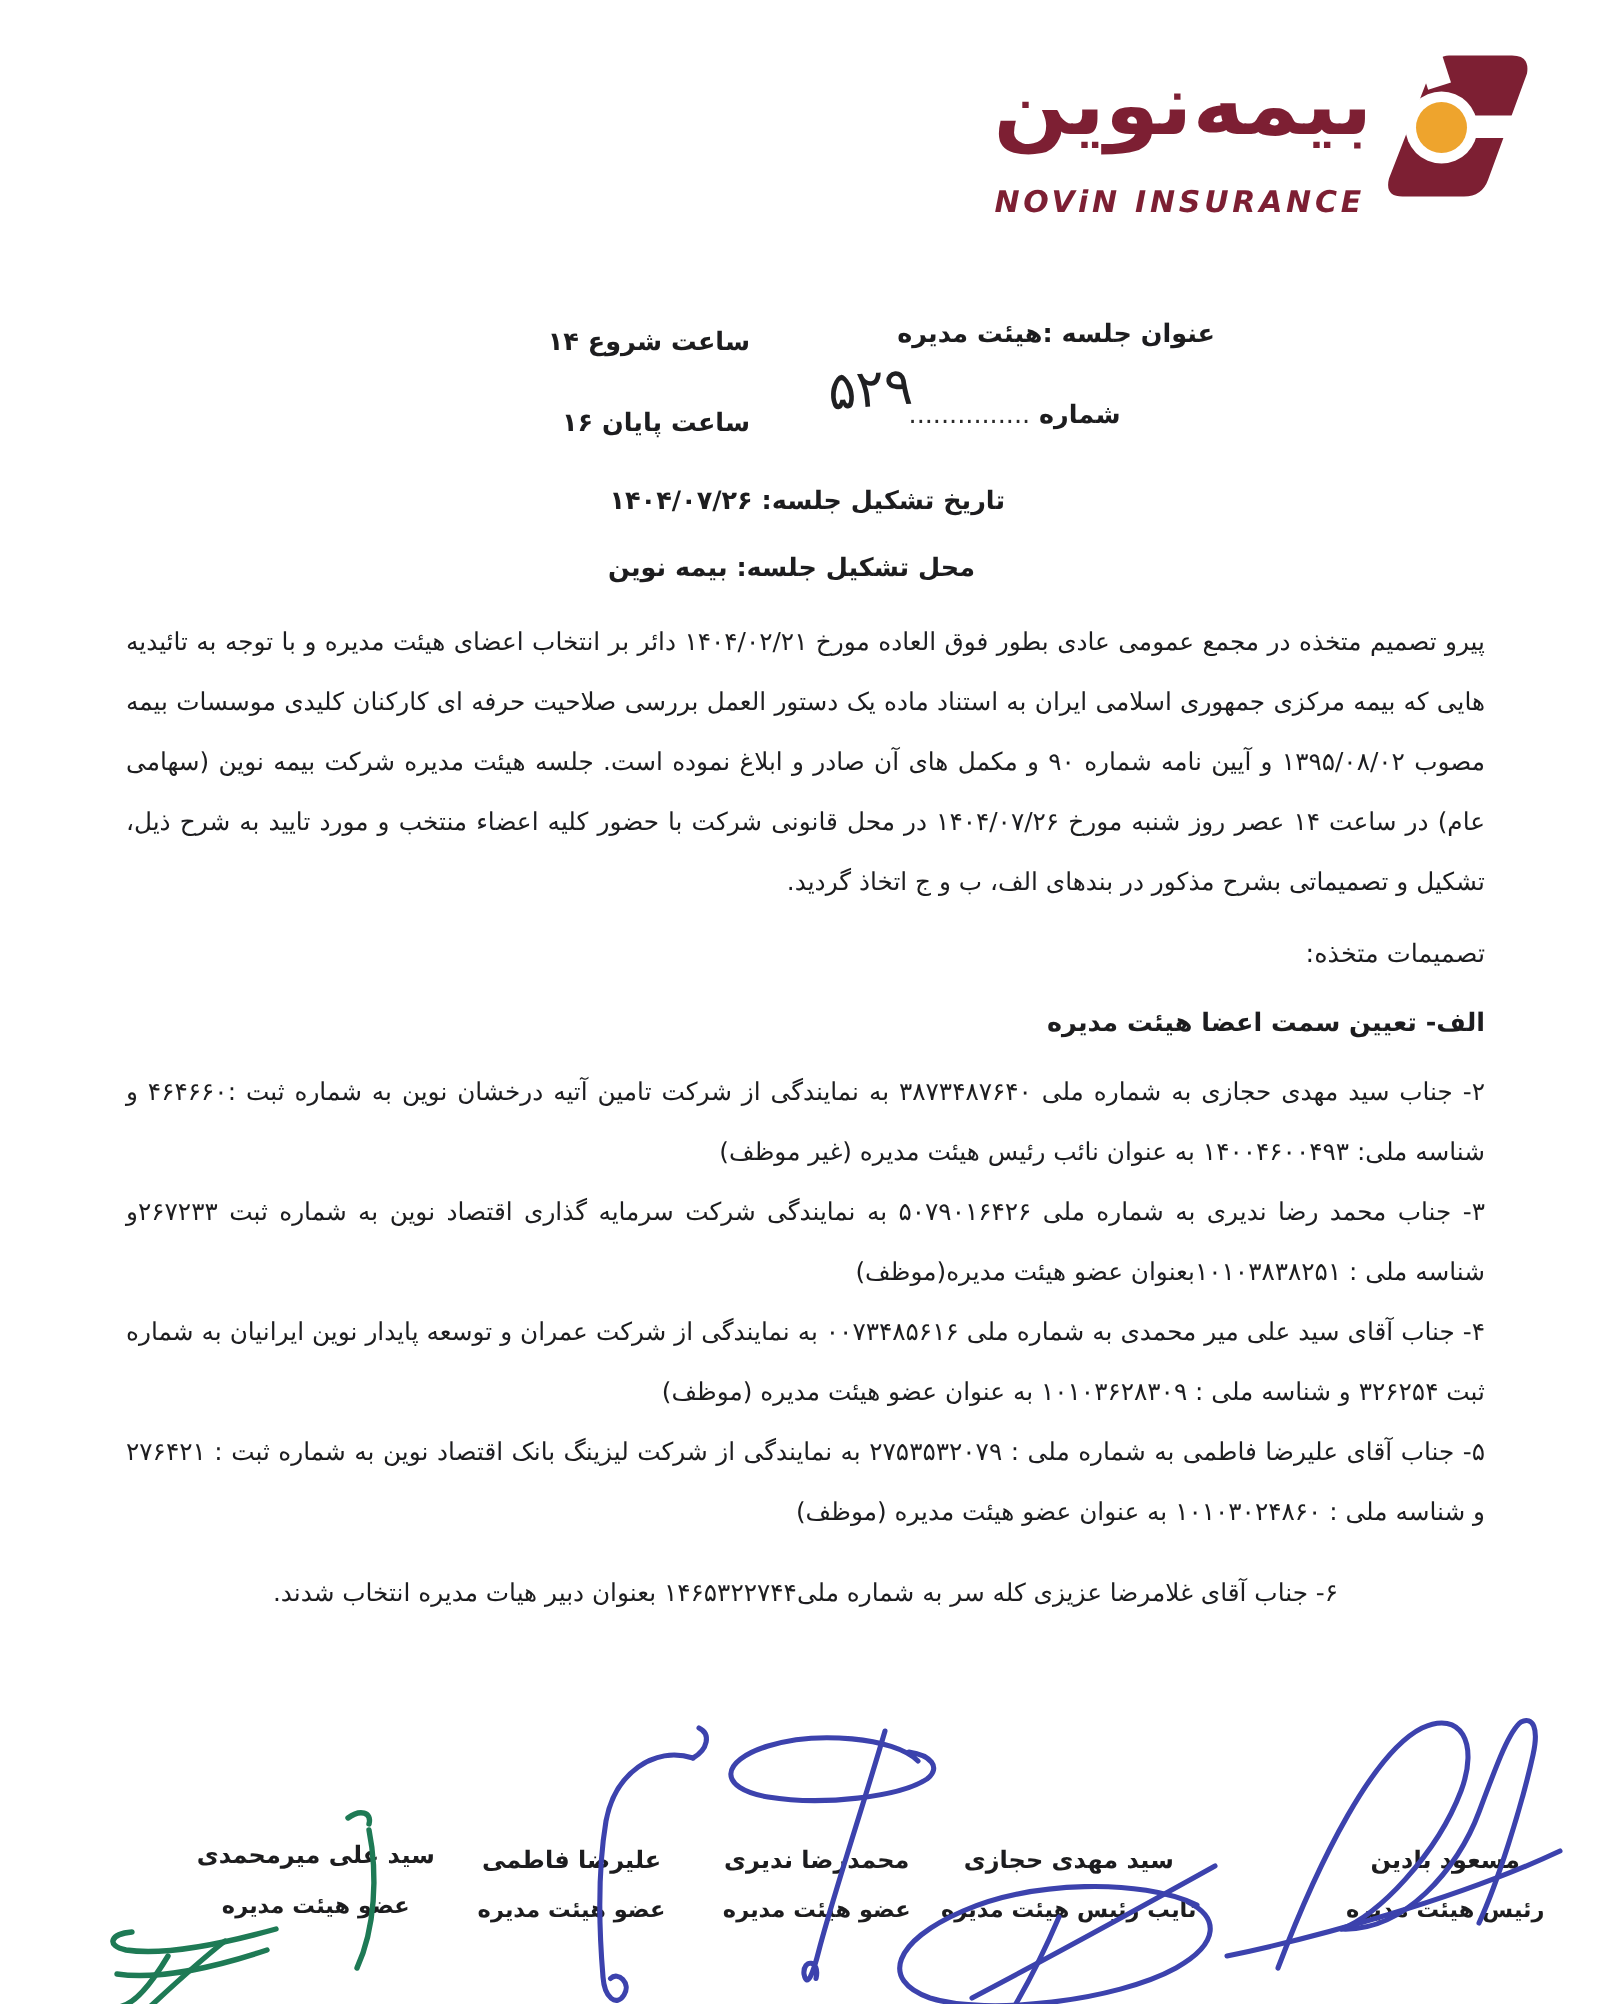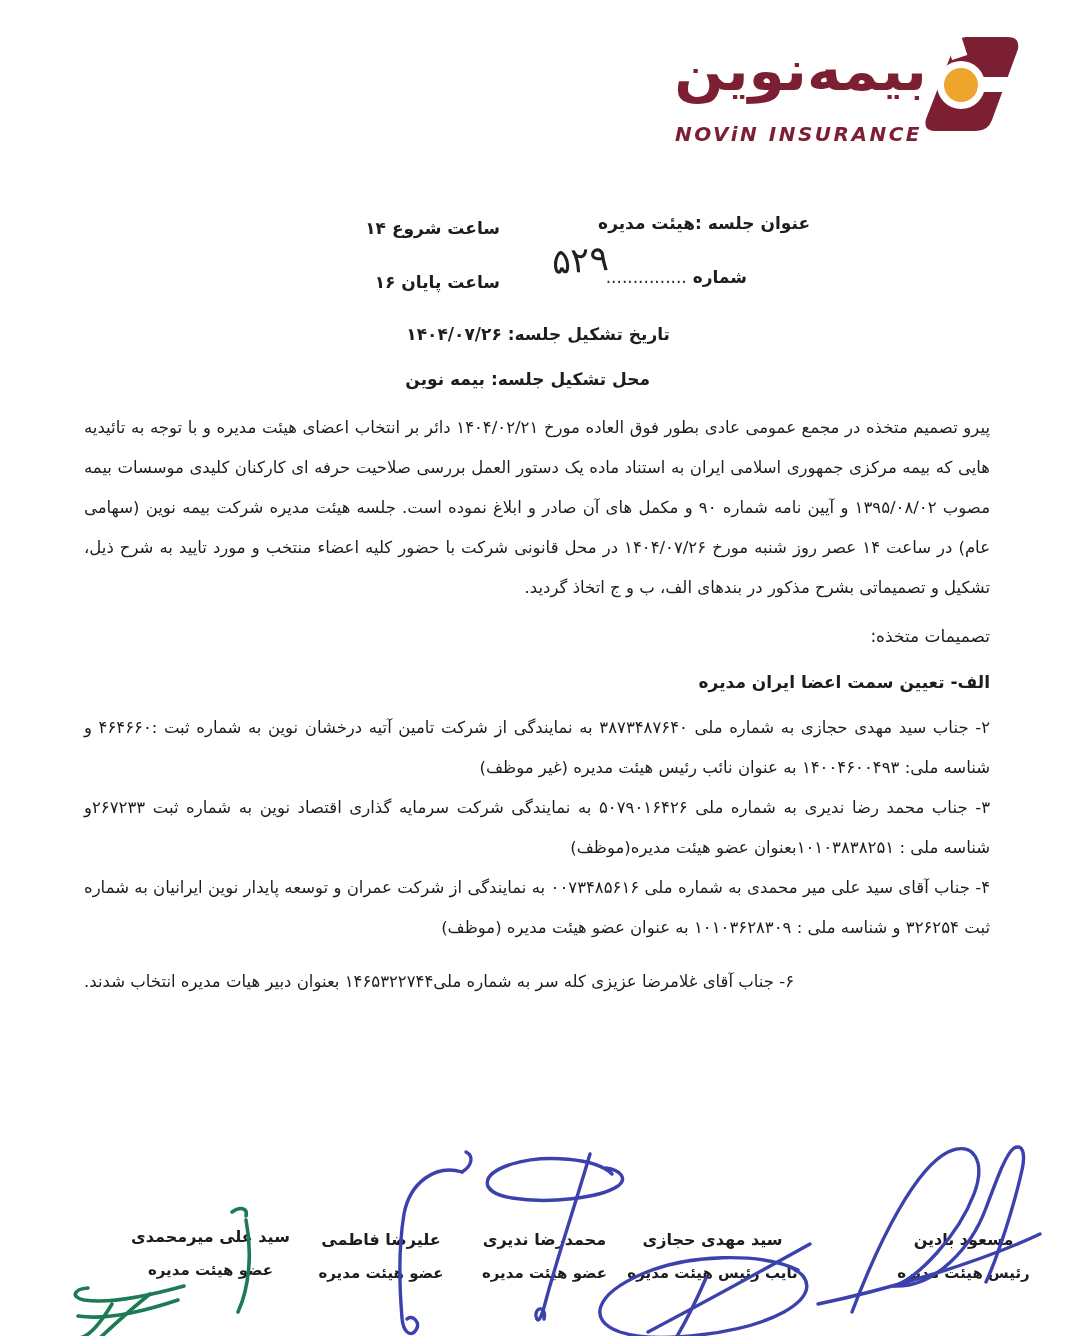--- a/index.html
+++ b/index.html
@@ -9,21 +9,21 @@
     margin:0 auto;
     background:#ffffff;
     overflow:hidden;
     font-family:"DejaVu Sans",sans-serif;
     color:#1d1d1f;
     direction:rtl;
   }
   
   .logo{
     position:absolute;top:34px;right:52px;
-    display:flex;flex-direction:row;align-items:flex-start;
+    display:flex;flex-direction:row;align-items:flex-start;gap:12px;
     direction:ltr;
     color:var(--color-brand-maroon,#7d1f33);
   }
   .wordmark{text-align:right;padding-top:6px;}
   .wordmark .fa{
     font-size:56px;font-weight:bold;line-height:1.1;
     letter-spacing:-1px;
     transform:scaleX(1.04);
   }
   .wordmark .en{
@@ -48,21 +48,21 @@
     z-index:3;white-space:nowrap;
   }
   
   .textcol{position:absolute;top:408px;right:84px;width:906px;}
   .textcol p{margin:0;}
   .intro{font-size:16.5px;line-height:40px;text-align:justify;text-justify:inter-word;}
   .head1{margin-top:18px !important;font-weight:normal;font-size:17px;}
   .head2{margin-top:26px !important;font-weight:bold;font-size:17px;}
   .items{margin-top:16px;}
   .item{font-size:16.5px;line-height:40px;text-align:justify;text-justify:inter-word;}
-  .item-last{margin-top:14px !important;text-align:left;}
+  .item-last{margin-top:14px !important;text-align:center;}
   
   .sig{position:absolute;text-align:center;font-weight:bold;z-index:2;}
   .sname{font-size:16px;margin-bottom:15px;white-space:nowrap;}
   .srole{font-size:15px;white-space:nowrap;}
   .c1{top:1230px;left:861px;width:205px;}
   .c2{top:1230px;left:610px;width:205px;}
   .c3{top:1230px;left:462px;width:165px;}
   .c4{top:1230px;left:306px;width:150px;}
   .c5{top:1227px;left:118px;width:185px;}
   
@@ -101,25 +101,26 @@
   <div class="hrow h-number"><span>شماره </span><span class="dots">...............</span></div>
   <div class="hand">۵۲۹</div>
 
   <div class="hrow h-end">ساعت پایان ۱۶</div>
   <div class="hrow h-date">تاریخ تشکیل جلسه: ۱۴۰۴/۰۷/۲۶</div>
   <div class="hrow h-loc">محل تشکیل جلسه: بیمه نوین</div>
 
   <main class="textcol">
     <p class="intro">پیرو تصمیم متخذه در مجمع عمومی عادی بطور فوق العاده مورخ ۱۴۰۴/۰۲/۲۱ دائر بر انتخاب اعضای هیئت مدیره و با توجه به تائیدیه هایی که بیمه مرکزی جمهوری اسلامی ایران به استناد ماده یک دستور العمل بررسی صلاحیت حرفه ای کارکنان کلیدی موسسات بیمه مصوب ۱۳۹۵/۰۸/۰۲ و آیین نامه شماره ۹۰ و مکمل های آن صادر و ابلاغ نموده است. جلسه هیئت مدیره شرکت بیمه نوین (سهامی عام) در ساعت ۱۴ عصر روز شنبه مورخ ۱۴۰۴/۰۷/۲۶ در محل قانونی شرکت با حضور کلیه اعضاء منتخب و مورد تایید به شرح ذیل، تشکیل و تصمیماتی بشرح مذکور در بندهای الف، ب و ج اتخاذ گردید.</p>
     <p class="head1">تصمیمات متخذه:</p>
-    <p class="head2">الف- تعیین سمت اعضا ایران مدیره</p>
+    <p class="head2">الف- تعیین سمت اعضا هیئت مدیره</p>
     <div class="items">
       <p class="item">۲- جناب سید مهدی حجازی به شماره ملی ۳۸۷۳۴۸۷۶۴۰ به نمایندگی از شرکت تامین آتیه درخشان نوین به شماره ثبت :۴۶۴۶۶۰ و شناسه ملی: ۱۴۰۰۴۶۰۰۴۹۳ به عنوان نائب رئیس هیئت مدیره (غیر موظف)</p>
       <p class="item">۳- جناب محمد رضا ندیری به شماره ملی ۵۰۷۹۰۱۶۴۲۶ به نمایندگی شرکت سرمایه گذاری اقتصاد نوین به شماره ثبت ۲۶۷۲۳۳و شناسه ملی : ۱۰۱۰۳۸۳۸۲۵۱بعنوان عضو هیئت مدیره(موظف)</p>
       <p class="item">۴- جناب آقای سید علی میر محمدی به شماره ملی ۰۰۷۳۴۸۵۶۱۶ به نمایندگی از شرکت عمران و توسعه پایدار نوین ایرانیان به شماره ثبت ۳۲۶۲۵۴ و شناسه ملی : ۱۰۱۰۳۶۲۸۳۰۹ به عنوان عضو هیئت مدیره (موظف)</p>
+      <p class="item">۵- جناب آقای علیرضا فاطمی به شماره ملی : ۲۷۵۳۵۳۲۰۷۹ به نمایندگی از شرکت لیزینگ بانک اقتصاد نوین به شماره ثبت : ۲۷۶۴۲۱ و شناسه ملی : ۱۰۱۰۳۰۲۴۸۶۰ به عنوان عضو هیئت مدیره (موظف)</p>
       <p class="item item-last">۶- جناب آقای غلامرضا عزیزی کله سر به شماره ملی۱۴۶۵۳۲۲۷۴۴ بعنوان دبیر هیات مدیره انتخاب شدند.</p>
     </div>
   </main>
 
   <div class="sig c1">
     <div class="sname">مسعود بادین</div>
     <div class="srole">رئیس هیئت مدیره</div>
   </div>
   <div class="sig c2">
     <div class="sname">سید مهدی حجازی</div>

